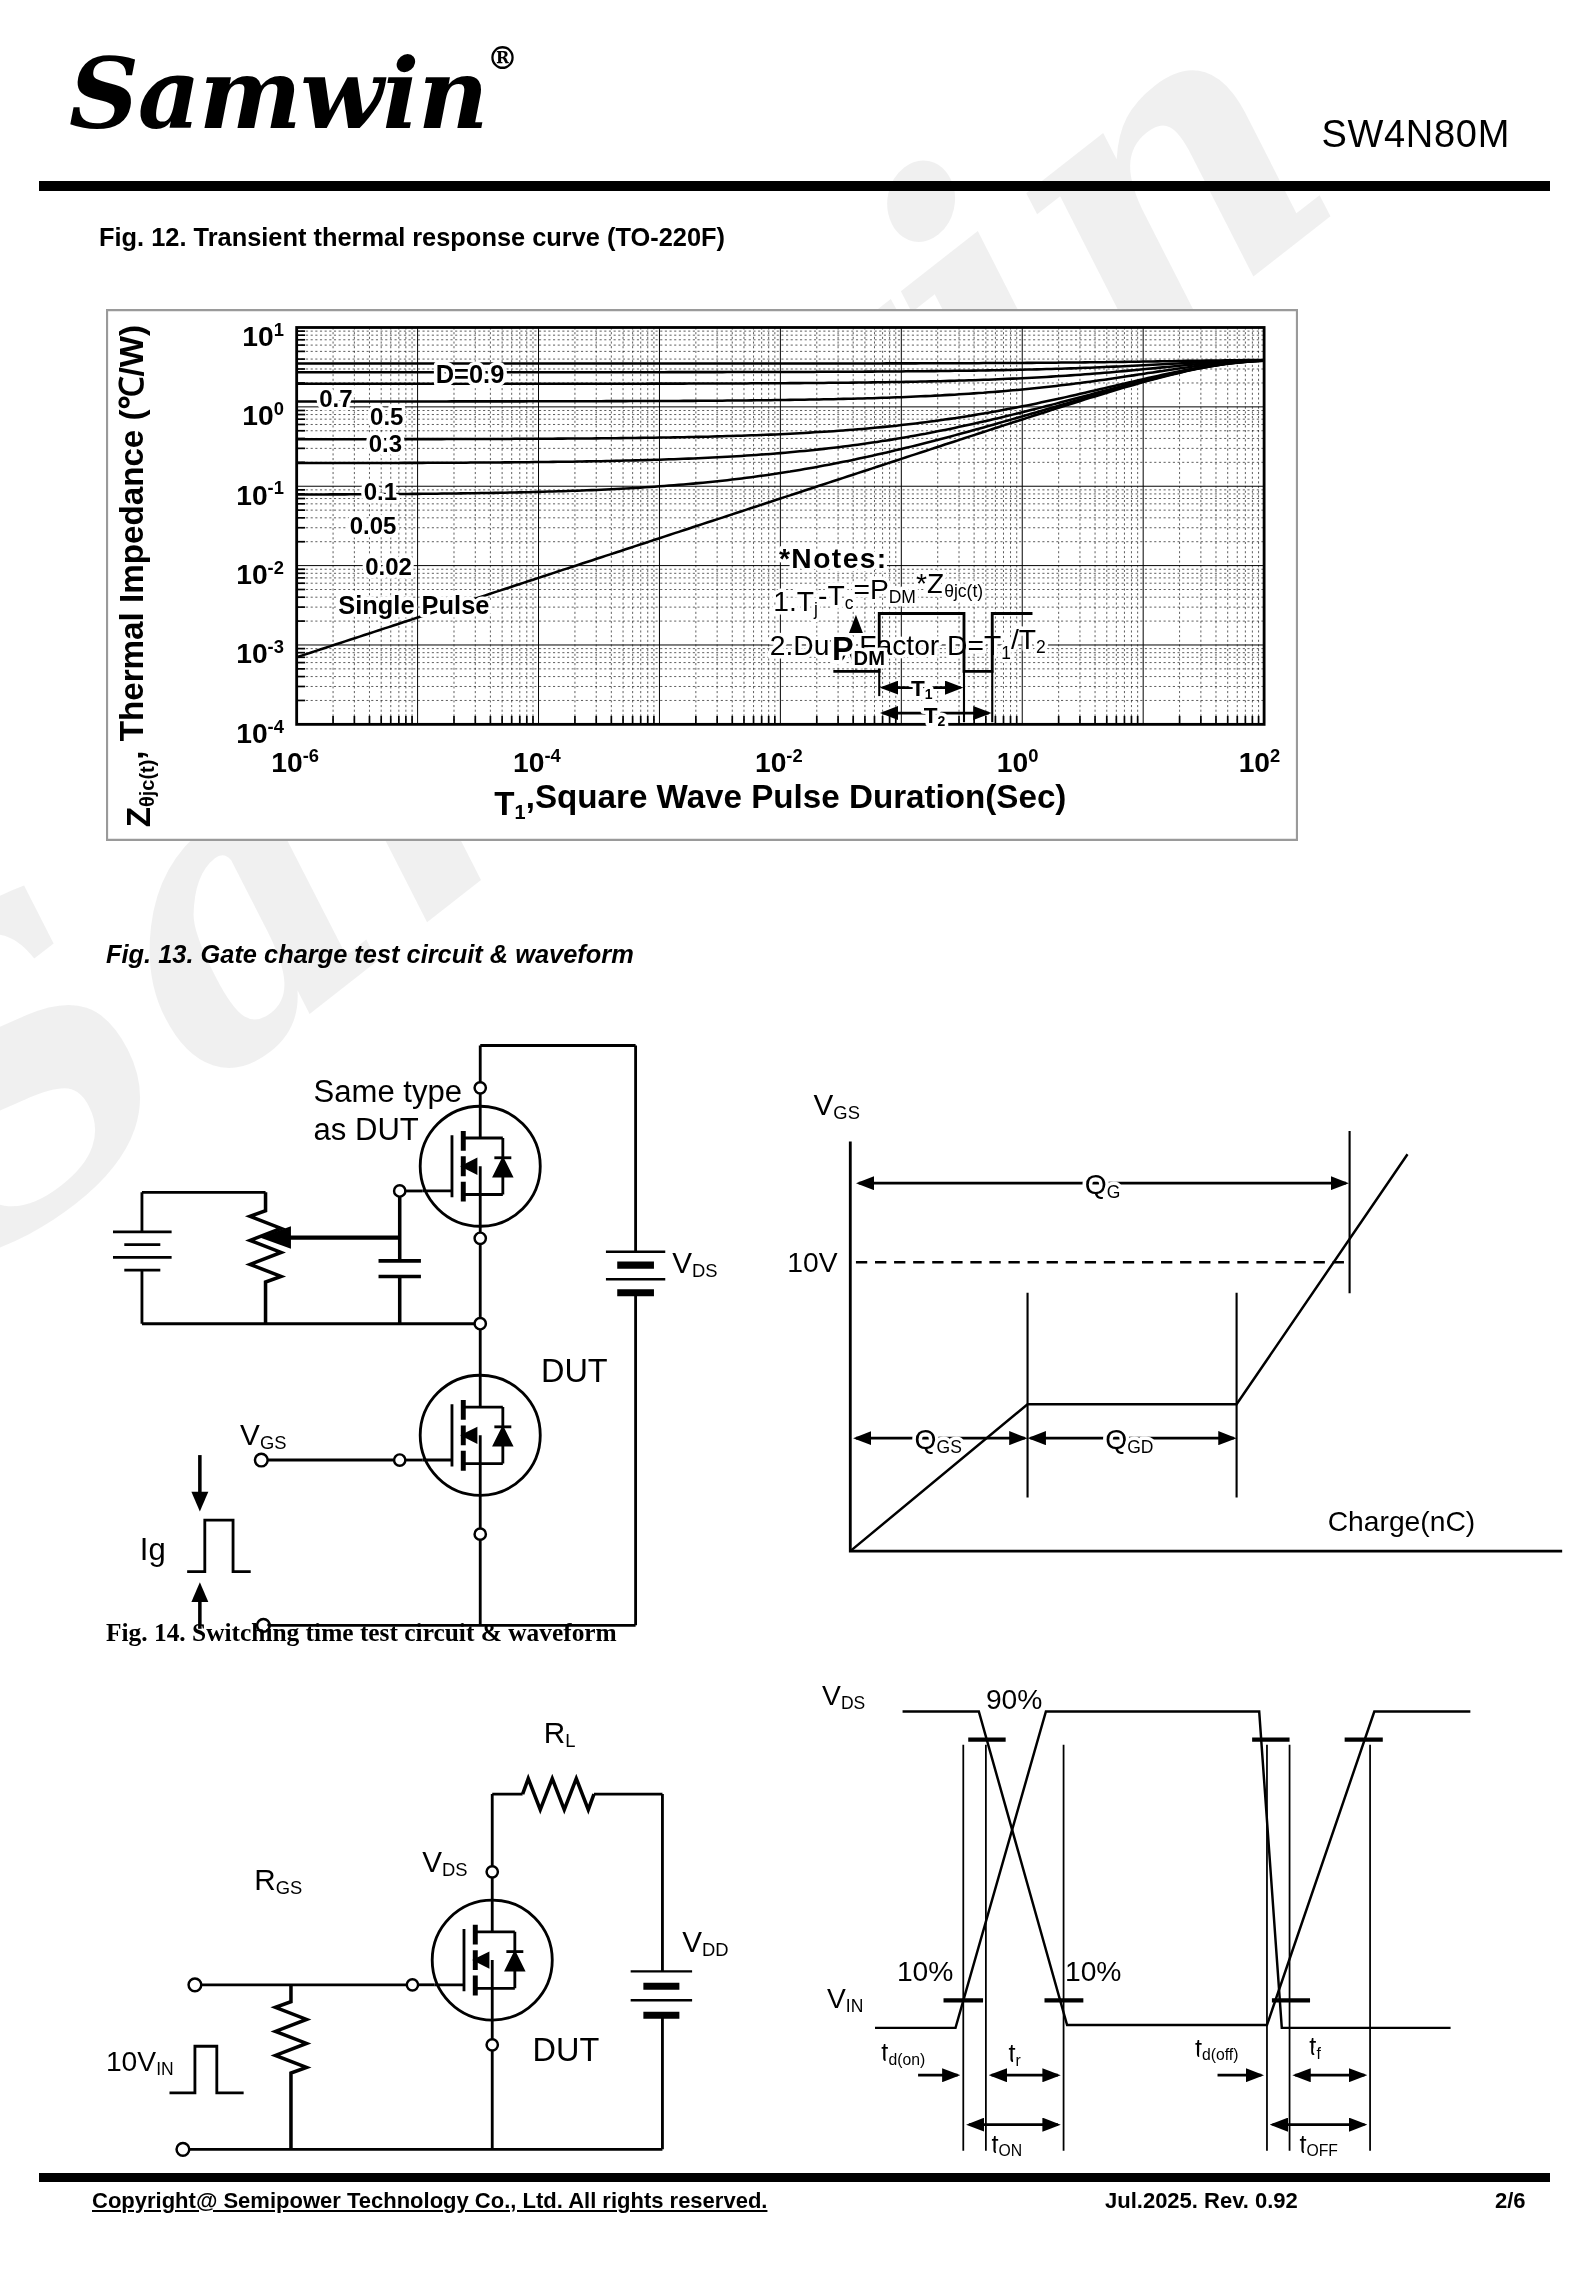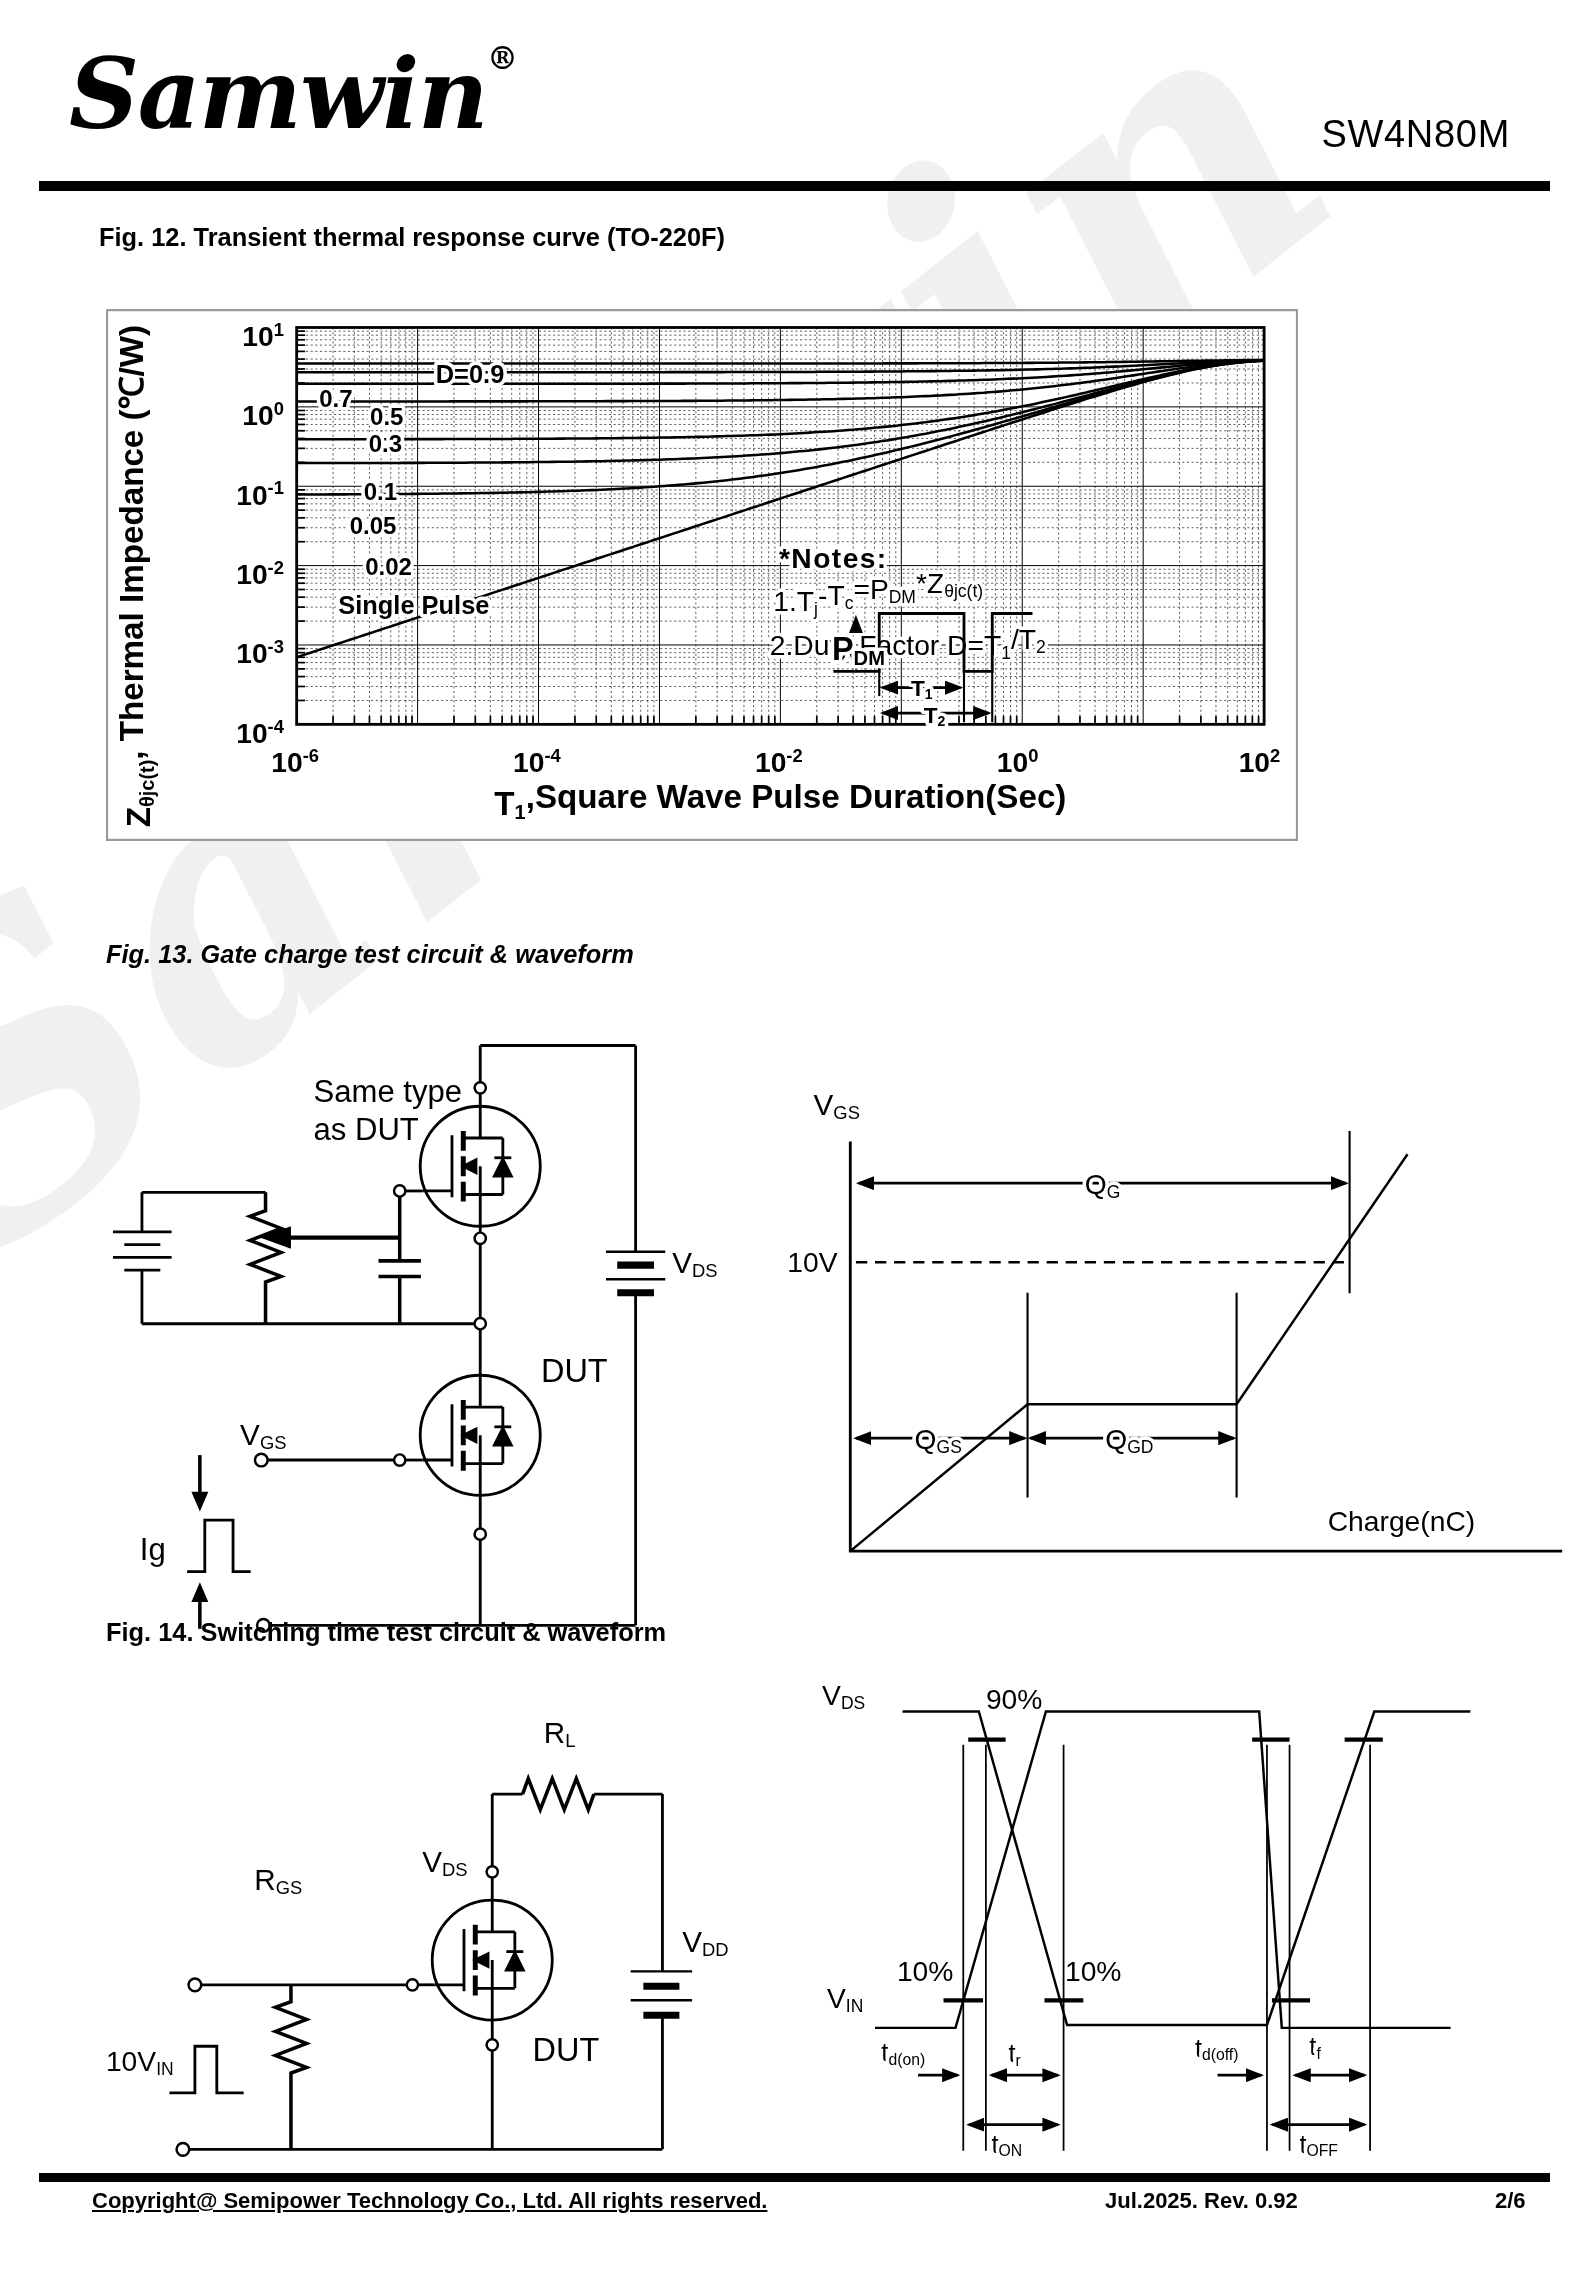--- a/index.html
+++ b/index.html
@@ -27,21 +27,21 @@
 <body>
 
 <div class="abs watermark"><span>Samwin</span><span class="reg">®</span></div>
 
 <div class="abs logo"><span>Samwin</span><span class="reg">®</span></div>
 <div class="abs part">SW4N80M</div>
 <div class="abs hrule"></div>
 
 <div class="abs figtitle" style="left:99px;top:223px;">Fig. 12. Transient thermal response curve (TO-220F)</div>
 <div class="abs figtitle" style="left:106px;top:940px;font-style:italic;">Fig. 13. Gate charge test circuit &amp; waveform</div>
-<div class="abs figtitle" style="left:106px;top:1618px;">Fig. 14. Switching time test circuit &amp; waveform</div>
+<div class="abs figtitle" style="left:106px;top:1618px;font-family:Liberation Serif, serif;">Fig. 14. Switching time test circuit &amp; waveform</div>
 
 <svg id="fig12-svg" class="chartbox" width="1192" height="532" viewBox="0 0 1688 753">
   <defs>
     <marker id="ah12" markerUnits="userSpaceOnUse" markerWidth="26" markerHeight="20" refX="22" refY="10" orient="auto-start-reverse">
       <path d="M0,0 L26,10 L0,20 z" fill="#000"></path>
     </marker>
   </defs>
   <rect x="0" y="0" width="1688" height="753" fill="#ffffff" stroke="#9a9a9a" stroke-width="6"></rect>
   <g id="chart-grid">
       <line x1="270" y1="26" x2="270" y2="588" stroke="#000" stroke-width="1.4"></line>

